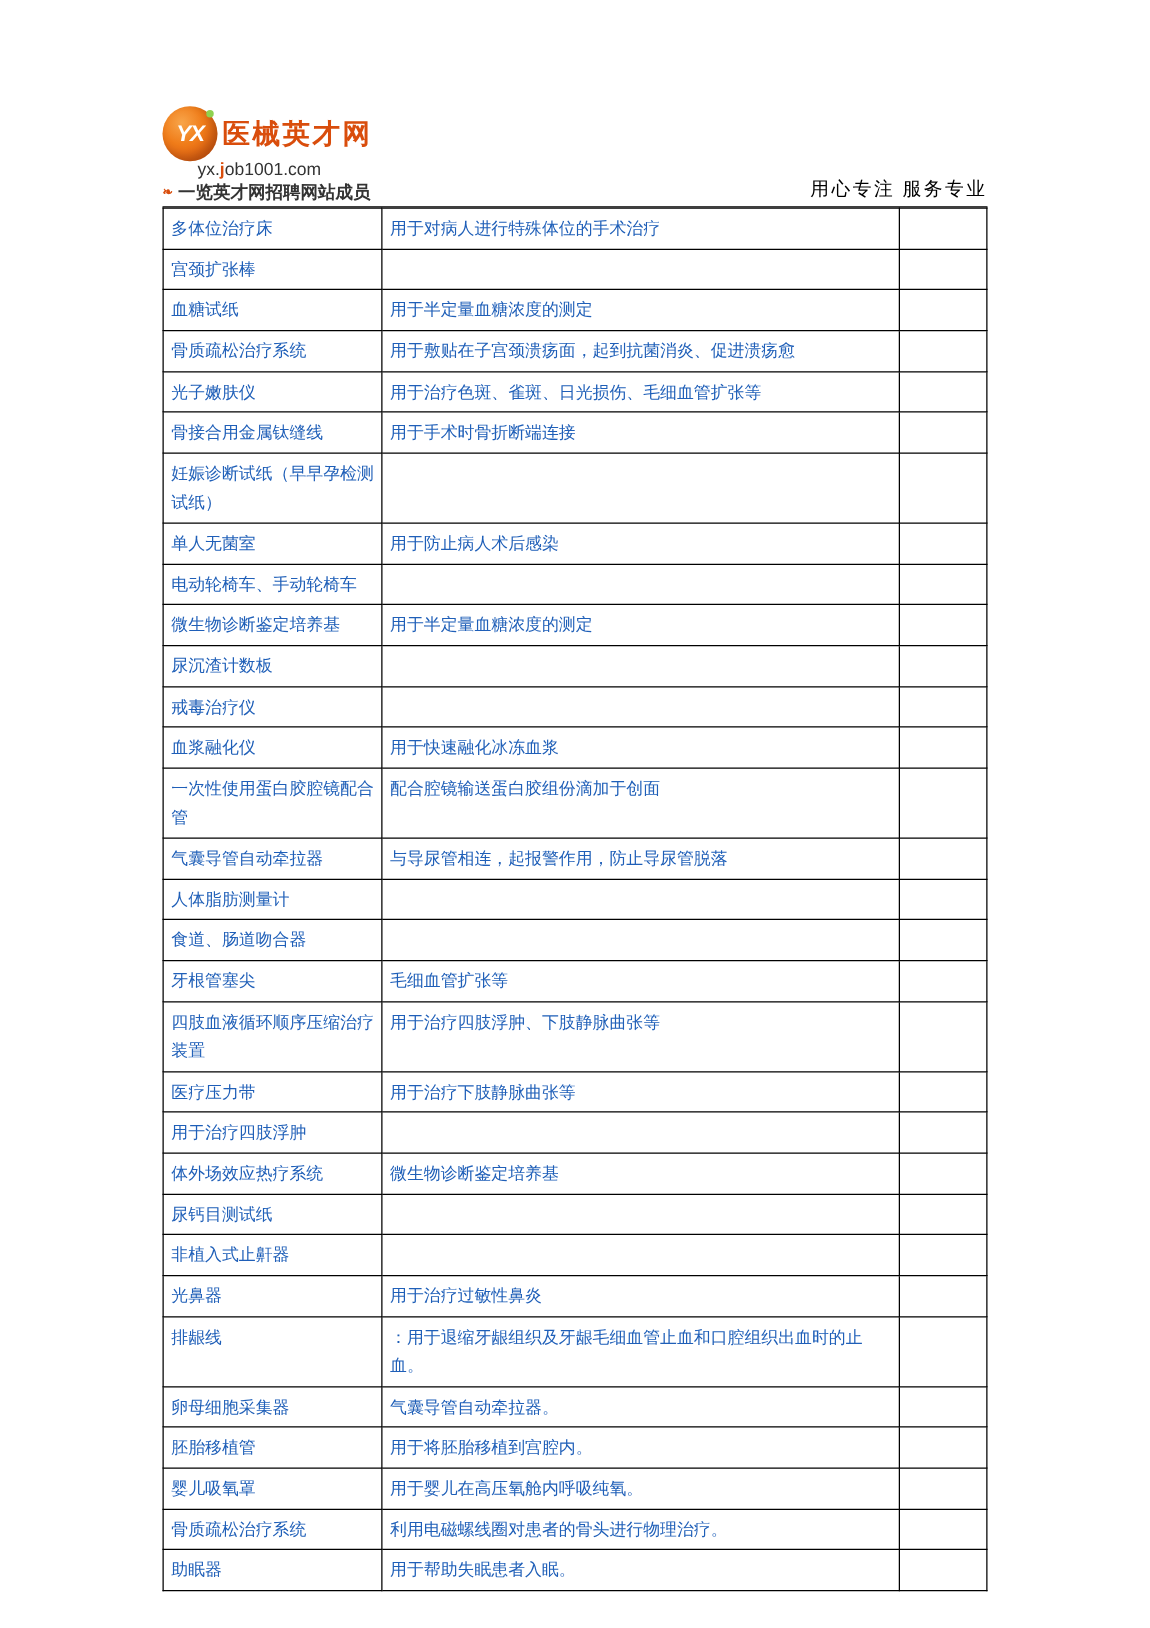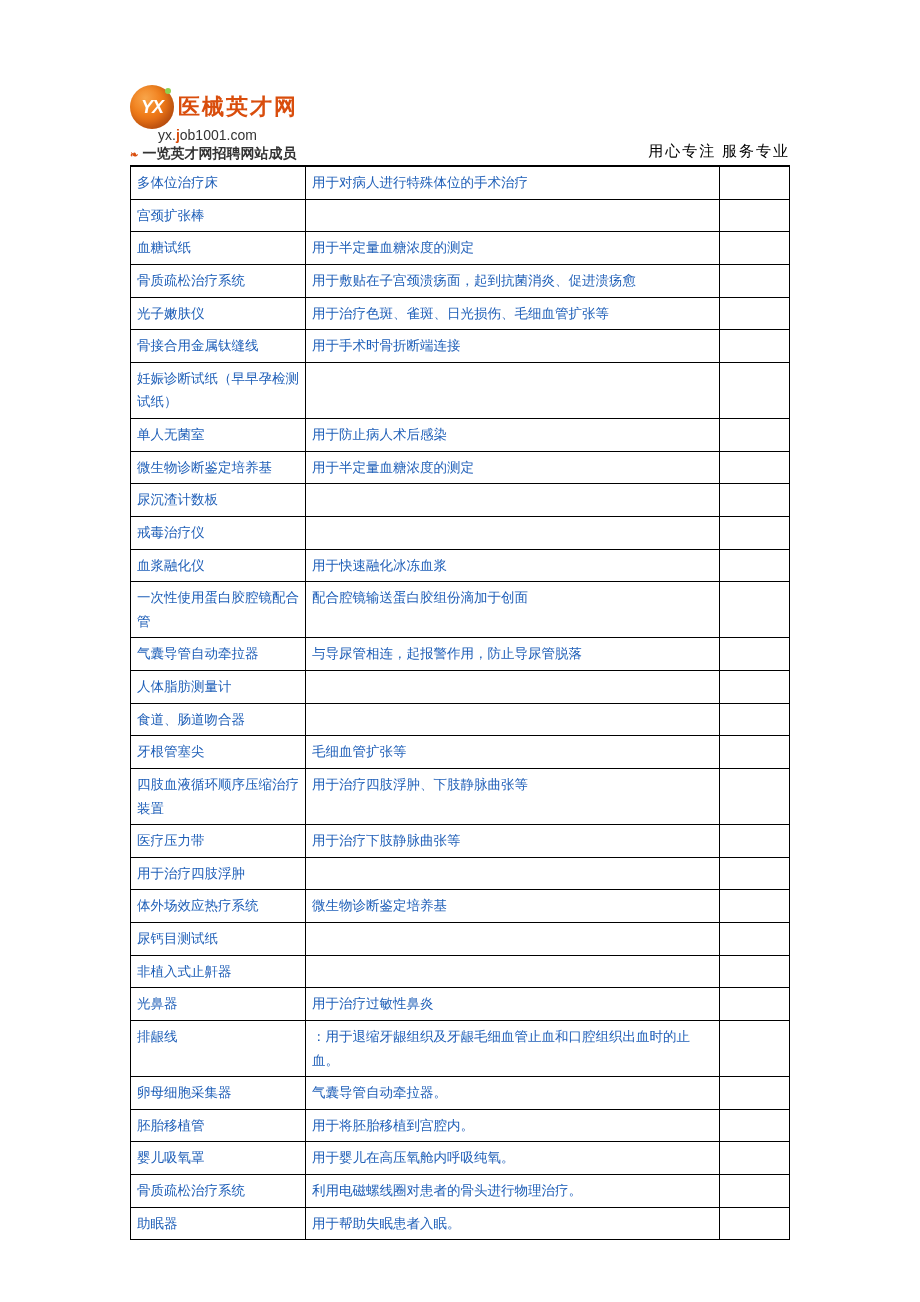--- a/index.html
+++ b/index.html
@@ -183,20 +183,25 @@
           <td>妊娠诊断试纸（早早孕检测试纸）</td>
           <td></td>
           <td></td>
         </tr>
         <tr>
           <td>单人无菌室</td>
           <td>用于防止病人术后感染</td>
           <td></td>
         </tr>
         <tr>
+          <td>电动轮椅车、手动轮椅车</td>
+          <td></td>
+          <td></td>
+        </tr>
+        <tr>
           <td>微生物诊断鉴定培养基</td>
           <td>用于半定量血糖浓度的测定</td>
           <td></td>
         </tr>
         <tr>
           <td>尿沉渣计数板</td>
           <td></td>
           <td></td>
         </tr>
         <tr>

